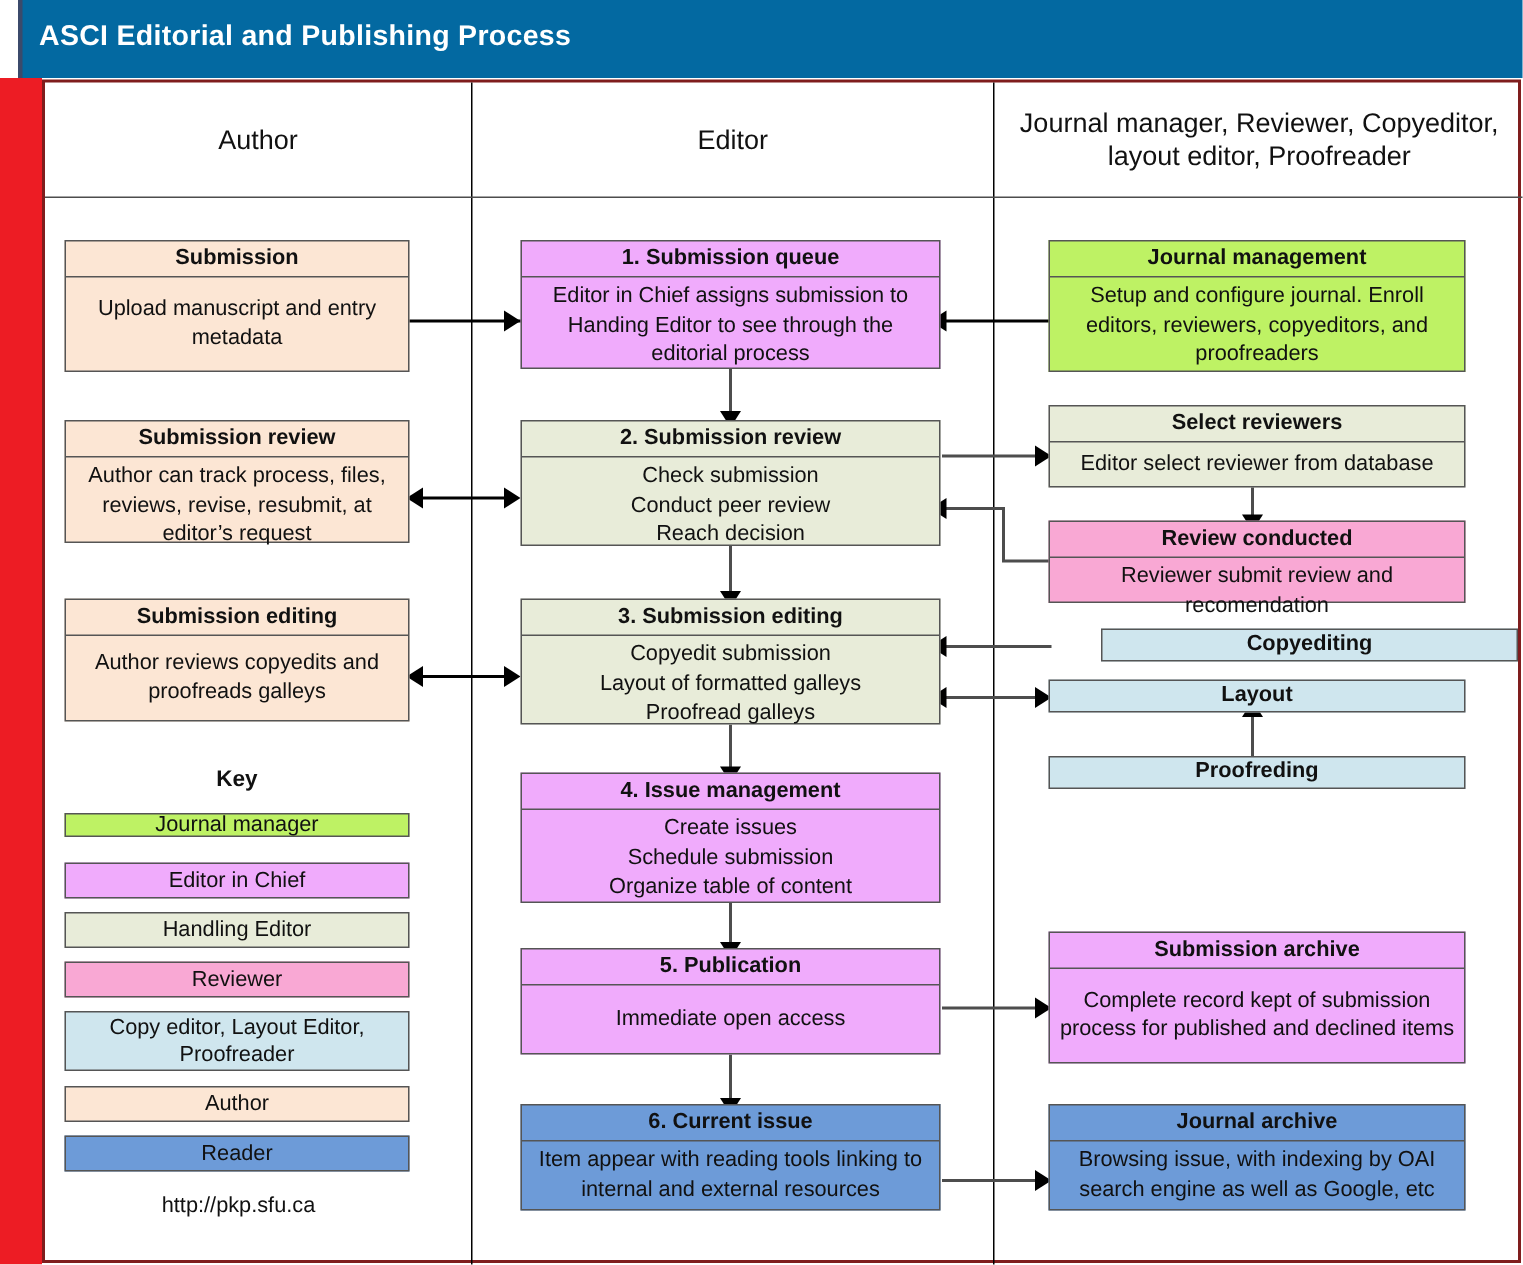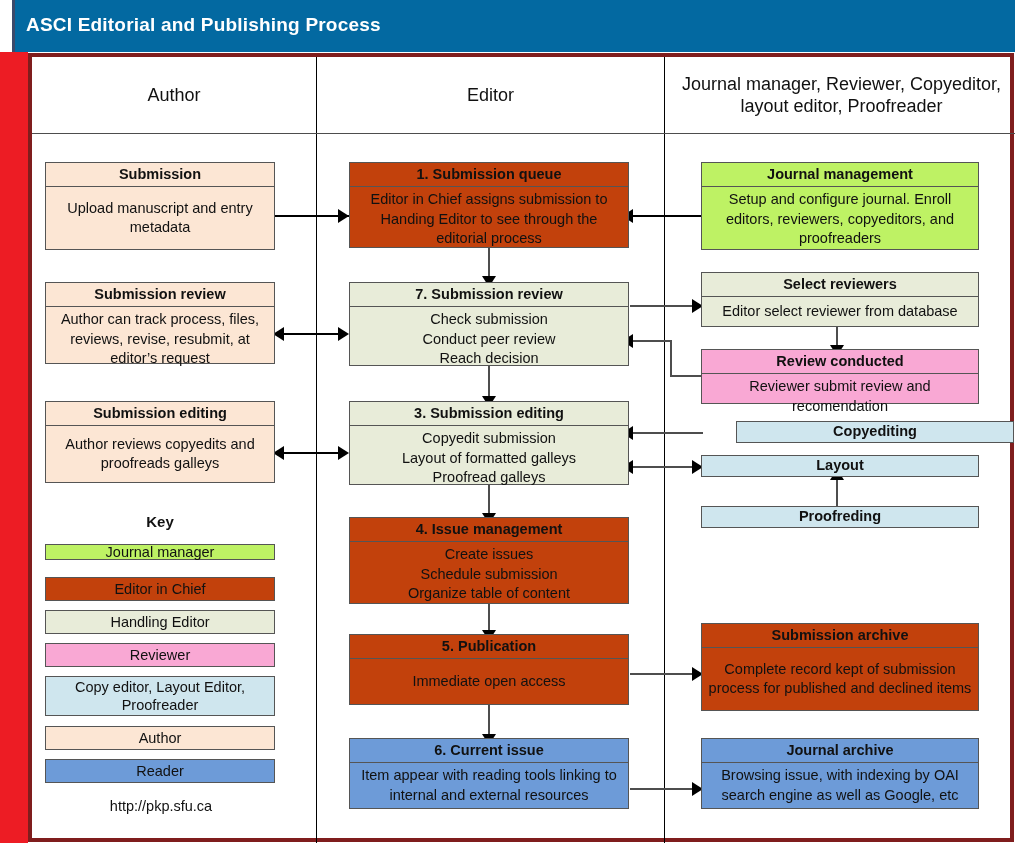--- a/index.html
+++ b/index.html
@@ -24,21 +24,21 @@
   }
   .leftbar{
     position:absolute;left:0;top:52px;width:28px;height:791px;
     background:#ed1c24;
   }
   .leftedge{position:absolute;left:0;top:0;width:3px;height:52px;background:#3b4a6b;}
 
   
   .frame{
     position:absolute;left:28px;top:53px;width:986px;height:789px;
-    border:4px solid #7f1d1d;
+    border:2px solid #7f1d1d;
     box-sizing:border-box;
     background:#fff;
   }
   .vdiv{position:absolute;top:0;width:1px;height:789px;background:#000;}
   .hdiv{position:absolute;left:0;width:986px;height:1px;background:#4d4d4d;}
 
   .lanehead{
     position:absolute;top:0;height:76px;
     display:flex;align-items:center;justify-content:center;
     text-align:center;font-size:18px;color:#111;line-height:1.25;
@@ -60,21 +60,21 @@
   .node .bd{
     flex:1;display:flex;align-items:center;justify-content:center;
     text-align:center;font-size:14.5px;color:#111;line-height:1.33;
     padding:3px 6px;box-sizing:border-box;
   }
   .node.single{justify-content:center;}
   .node.single .hd{border-bottom:none;padding:3px 2px;}
 
   
   .c-author  {background:#fce6d4;}
-  .c-eic     {background:#c2410c;}
+  .c-eic     {background:#f0abfc;}
   .c-handling{background:#e8ecd9;}
   .c-reviewer{background:#f9a8d4;}
   .c-copy    {background:#cfe6ee;}
   .c-jm      {background:#bef264;}
   .c-reader  {background:#6d9bd8;}
 
   
   .keytitle{position:absolute;font-size:15px;font-weight:bold;color:#111;text-align:center;}
   .keybox{
     position:absolute;box-sizing:border-box;border:1.6px solid #555;
@@ -192,21 +192,21 @@
     <div class="keybox c-reader" style="left:13px;top:702px;width:230px;height:24px;">Reader</div>
 
     <div class="url" style="left:13px;top:741px;">http://pkp.sfu.ca</div>
 
     <div class="node c-eic" style="left:317px;top:105px;width:280px;height:86px;">
       <div class="hd">1. Submission queue</div>
       <div class="bd">Editor in Chief assigns submission to Handing Editor to see through the editorial process</div>
     </div>
 
     <div class="node c-handling" style="left:317px;top:225px;width:280px;height:84px;">
-      <div class="hd">7. Submission review</div>
+      <div class="hd">2. Submission review</div>
       <div class="bd" style="white-space:pre-line;">Check submission
 Conduct peer review
 Reach decision</div>
     </div>
 
     <div class="node c-handling" style="left:317px;top:344px;width:280px;height:84px;">
       <div class="hd">3. Submission editing</div>
       <div class="bd" style="white-space:pre-line;">Copyedit submission
 Layout of formatted galleys
 Proofread galleys</div>

